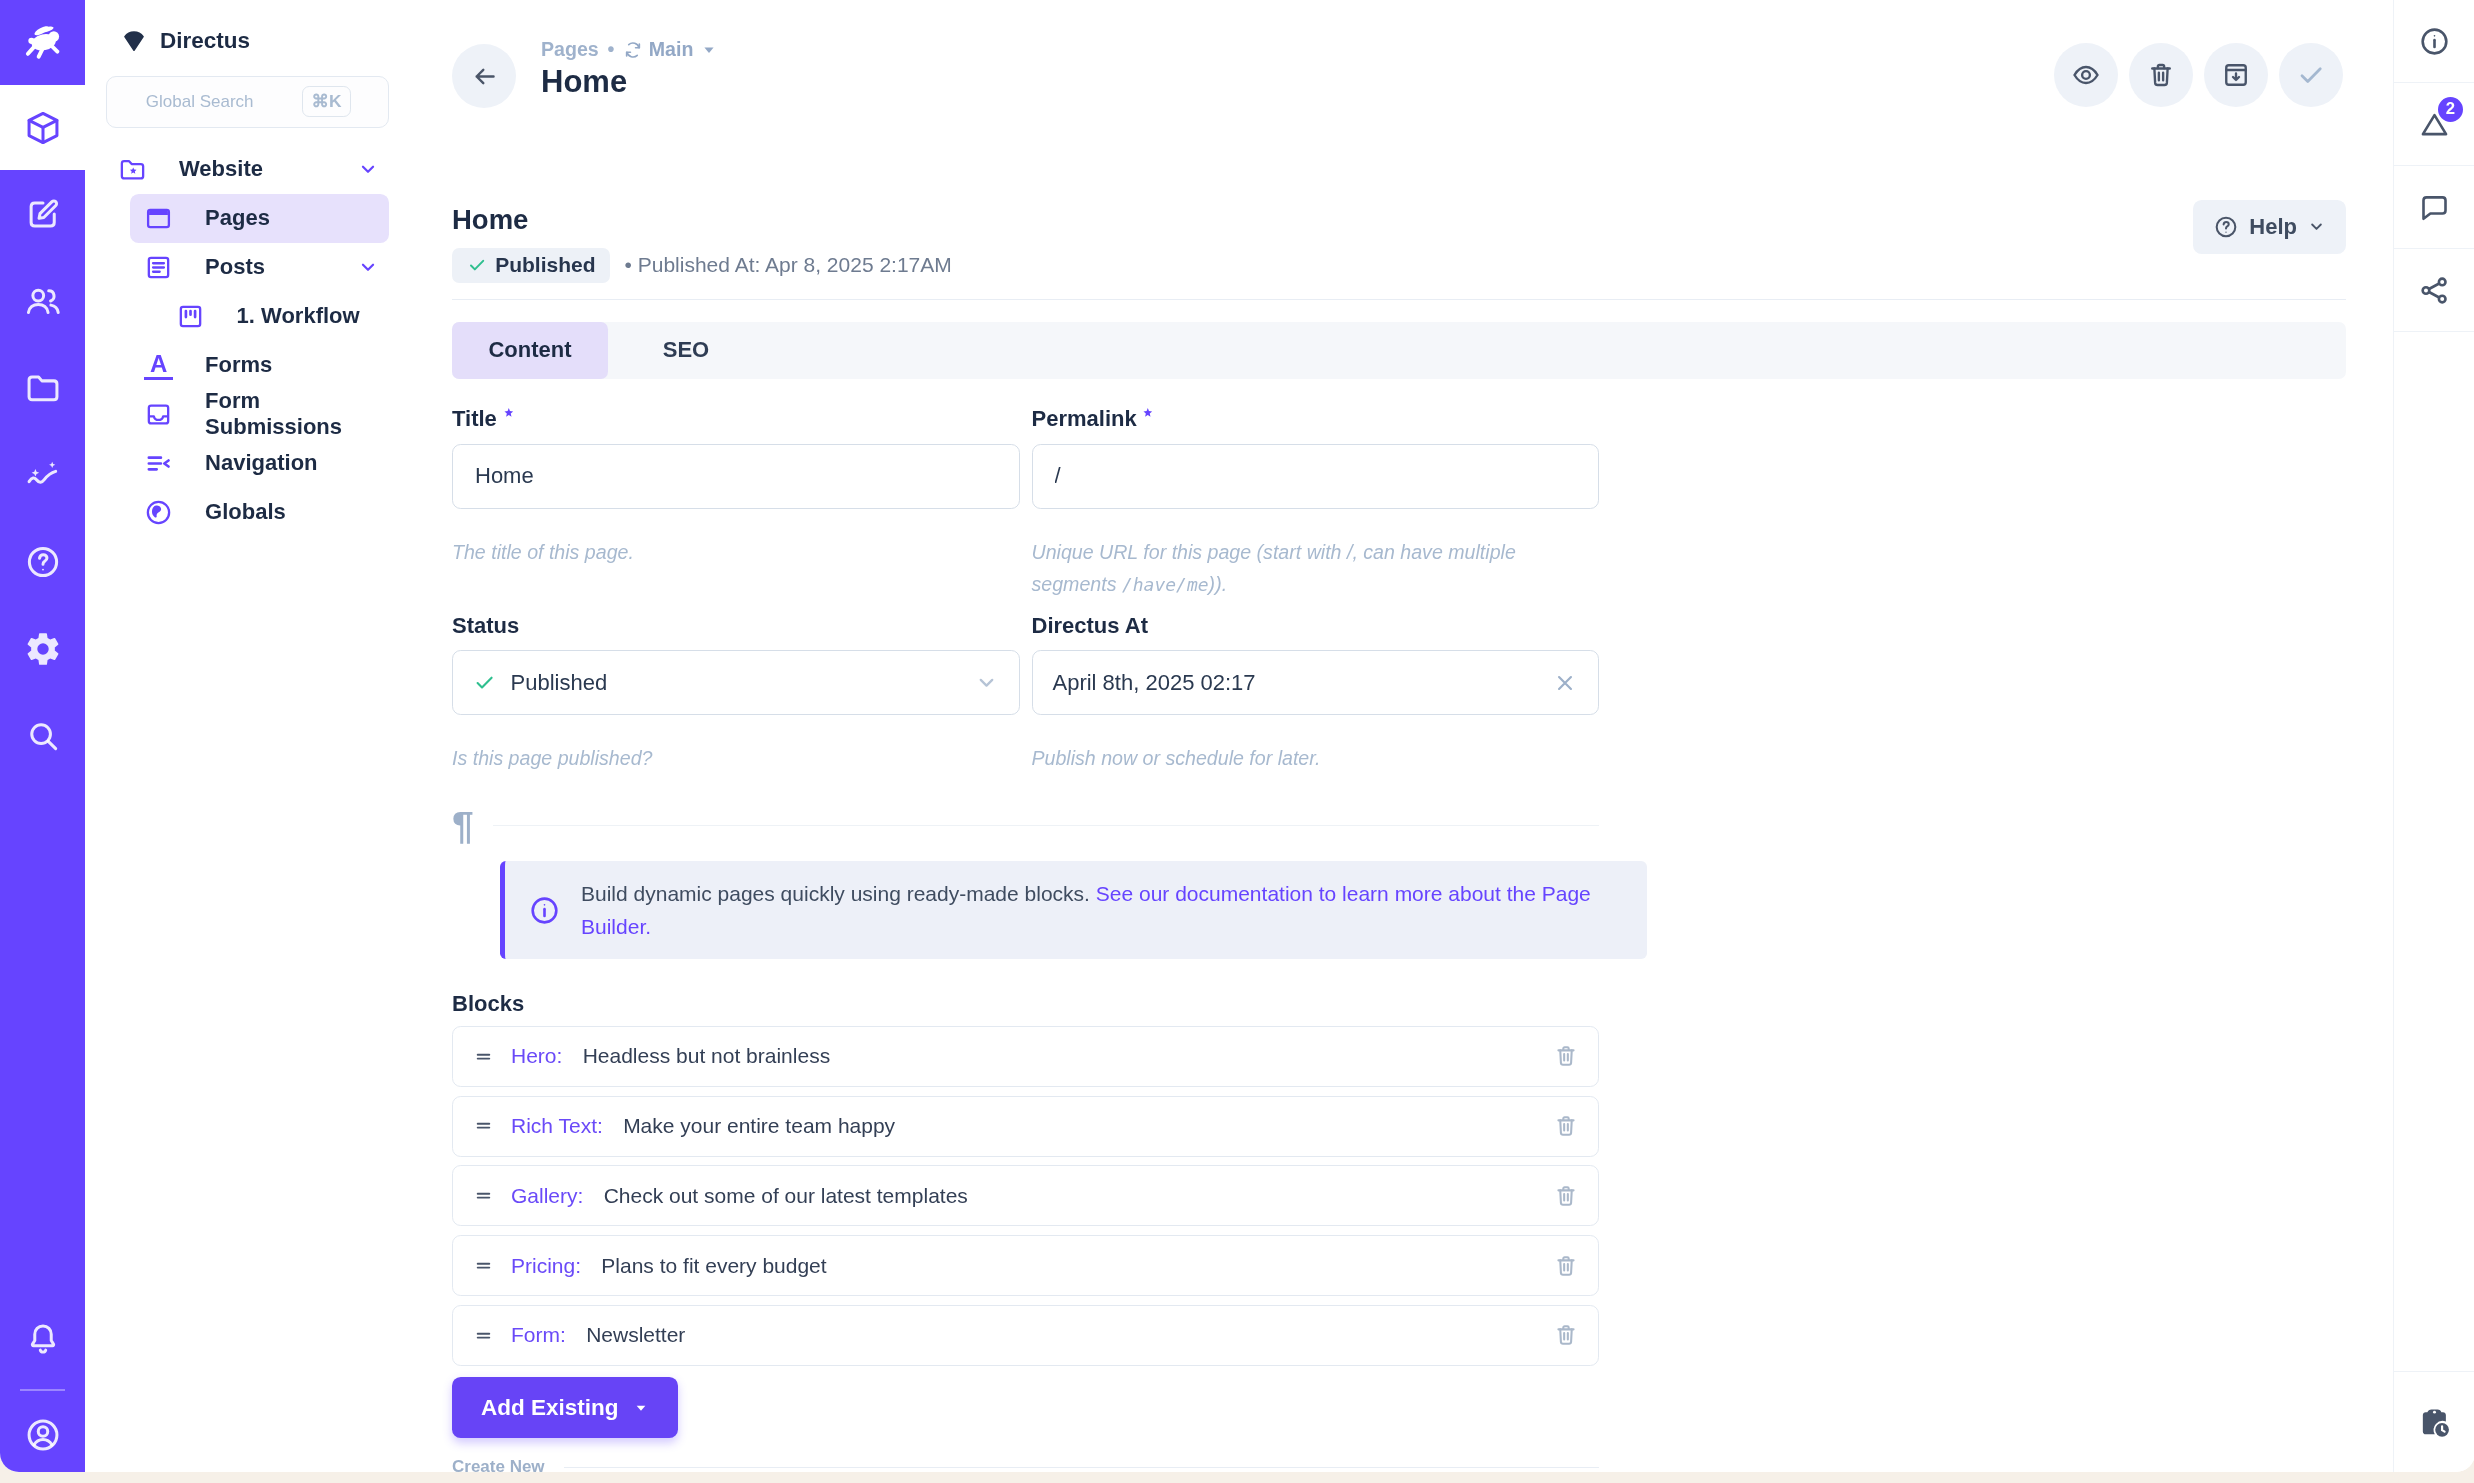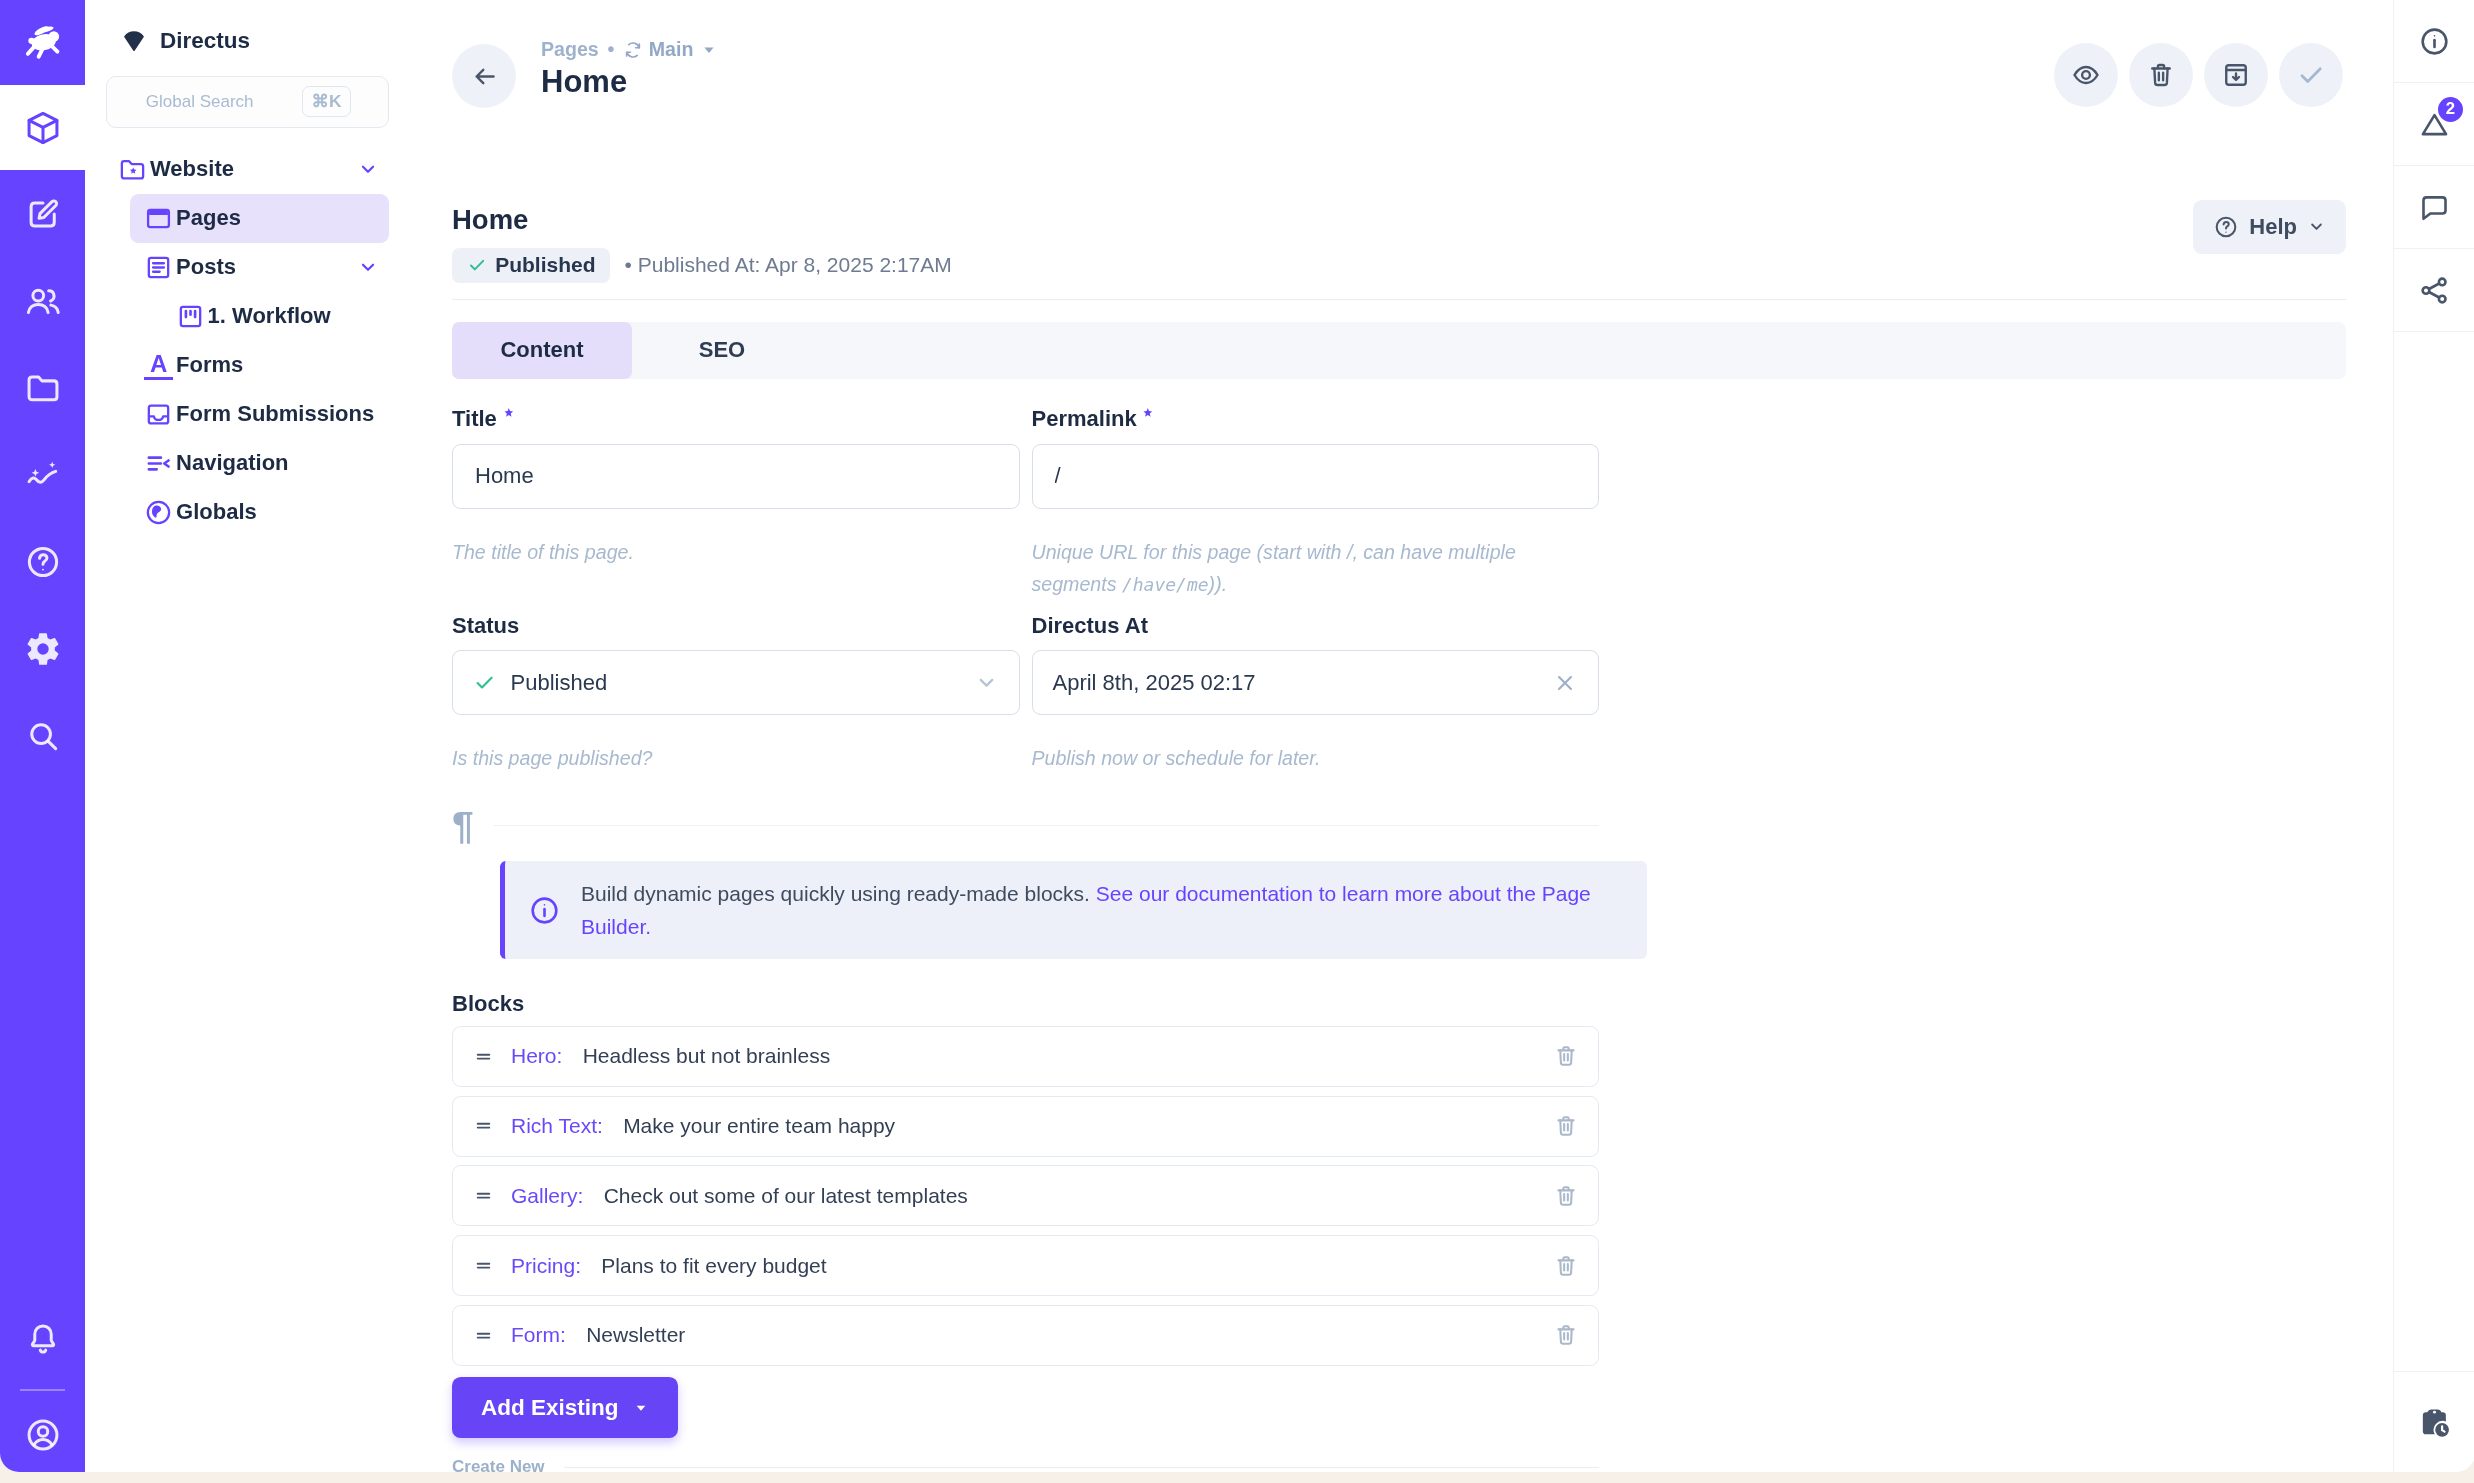--- a/index.html
+++ b/index.html
@@ -44,21 +44,21 @@
     border:none; outline:none; background:transparent; width:145px;
     font-size:17px; color:#56657e; font-family:"Liberation Sans", sans-serif;
   }
   .search-box input::placeholder { color:#a9bbd1; }
   .kbd {
     border:1.4px solid #dfe6ee; border-radius:7.2px; padding:3.6px 8.7px;
     font-size:17.4px; color:#a9bbd1; font-weight:600;
   }
   .nav { padding:4.3px 13px 0 33px; }
   .nav-row {
-    height:49px; display:flex; align-items:center; gap:3px;
+    height:49px; display:flex; align-items:center; gap:32px;
     font-size:22px; font-weight:600; color:#1d2b44;
     border-radius:8.7px; cursor:pointer; padding:0 10px 0 0;
   }
   .nav-row .nicon { color:#6644FF; width:29px; height:29px; flex-shrink:0; }
   .nav-row .nicon svg { width:29px; height:29px; }
   .nav-row .chev { margin-left:auto; color:#6644FF; }
   .nav-row .chev svg { width:22px; height:22px; }
   .row-item { margin-left:11.6px; padding-left:14.5px; }
   .row-item.active { background:#e7e1fc; }
   .row-child { margin-left:11.6px; padding-left:46px; }
@@ -103,21 +103,21 @@
   .help-btn {
     position:absolute; top:-4.3px; right:0; height:54px; border:none; cursor:pointer;
     background:#eef2f8; border-radius:8.7px; padding:0 20px;
     display:flex; align-items:center; gap:10px; font-size:22px; font-weight:600; color:#3f4c60;
   }
   .help-btn svg.q { width:26px; height:26px; color:#4a5568; }
   .help-btn svg.c { width:19px; height:19px; color:#4a5568; }
   .head-divider { width:1894px; border-top:1.4px solid #e8edf4; margin-top:16px; }
 
   .tabbar { width:1894px; height:57px; background:#f5f7fa; border-radius:7.2px; margin-top:22px; display:flex; }
-  .tab { width:180px; display:grid; place-items:center; font-size:22px; cursor:pointer;text-align:center; }
+  .tab { width:156px; display:grid; place-items:center; font-size:22px; cursor:pointer;text-align:center; }
   .tab.active { background:#e4defa; border-radius:7.2px; font-weight:700; color:#1d2b44; }
   .tab.inactive { font-weight:600; color:#2f3d54; }
 
   .fields { width:1147px; margin-top:27.5px; display:grid; grid-template-columns:1fr 1fr; column-gap:47px; row-gap:22px;gap:12px; }
   .flabel { display:flex; align-items:flex-start; gap:5.8px; font-size:22px; font-weight:700; color:#1d2b44; height:26px; }
   .flabel svg { width:11.6px; height:11.6px; margin-top:1.4px; }
   .finput {
     margin-top:11.6px; height:65px; width:100%; border:1.4px solid #d6dee8; border-radius:8.7px;
     background:#fff; display:flex; align-items:center; padding:0 20px; gap:14.5px;
     font-size:22px; color:#2a3950; cursor:text;

